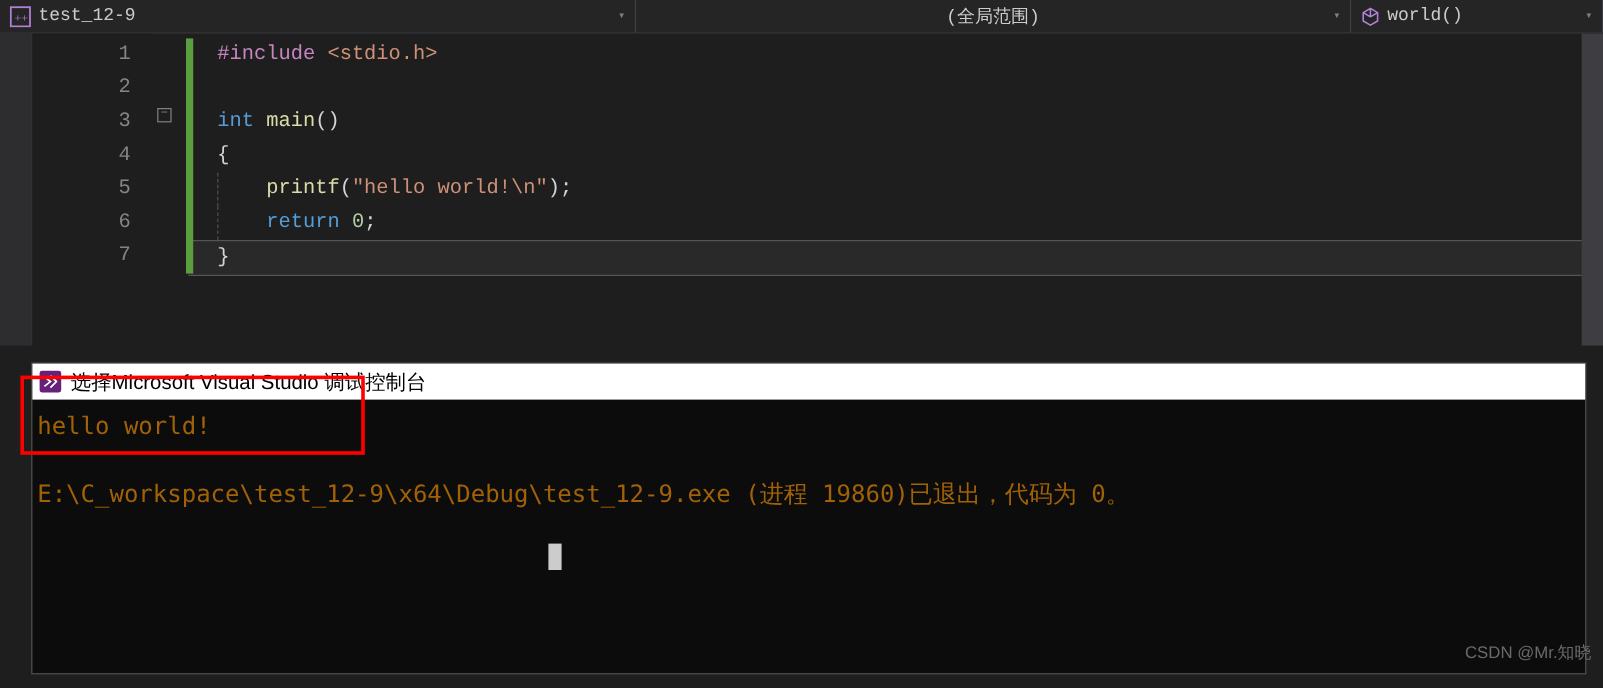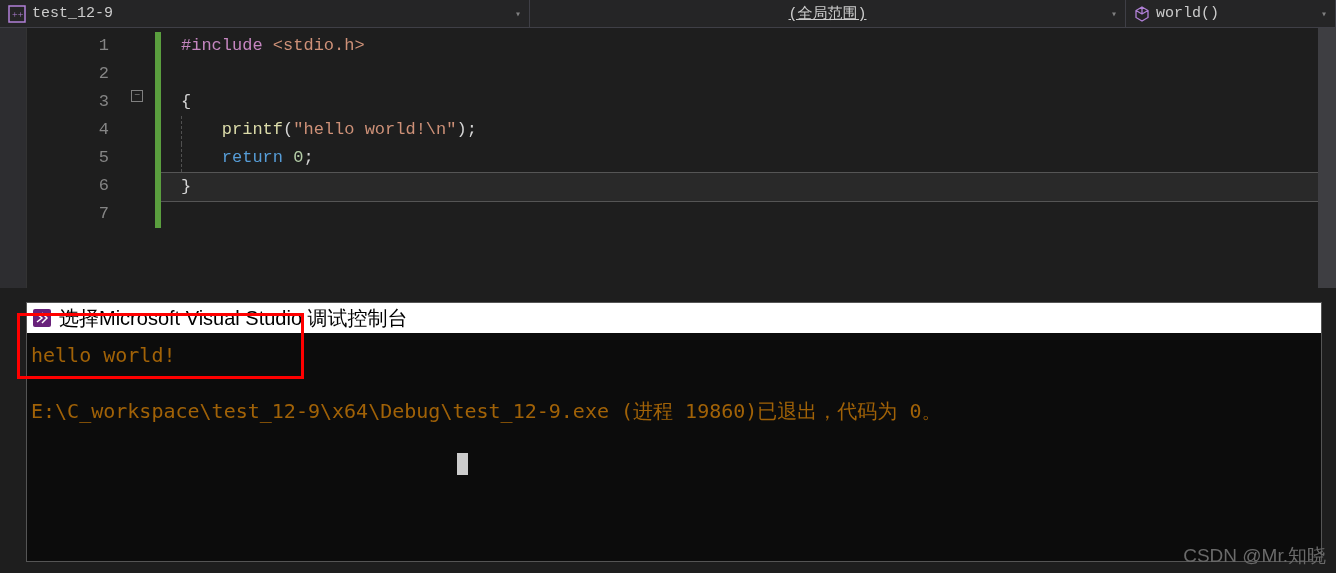--- a/index.html
+++ b/index.html
@@ -22,21 +22,21 @@
       display: flex;
       align-items: center;
       padding: 0 8px;
       border-right: 1px solid #3f3f46;
       background: #252526;
       color: #cccccc;
       font-size: 15px;
       cursor: pointer;
     }
     .dropdown-section.file { width: 530px; }
-    .dropdown-section.scope { width: 596px; justify-content: flex-end; position: relative; text-decoration: underline; }
+    .dropdown-section.scope { width: 596px; justify-content: flex-end; position: relative; }
     .dropdown-section.function { flex: 1; }
     .dropdown-section .label { flex: 1; }
     .dropdown-arrow {
       color: #808080;
       font-size: 10px;
       margin-left: 4px;
     }
     .file-icon {
       width: 18px;
       height: 18px;
@@ -150,21 +150,21 @@
       background: #0c0c0c;
       border: 1px solid #555;
     }
     .console-titlebar {
       background: #ffffff;
       height: 30px;
       display: flex;
       align-items: center;
       padding: 0 6px;
       font-family: "Microsoft YaHei", sans-serif;
-      font-size: 20px;
+      font-size: 17px;
       color: #000;
     }
     .console-icon {
       width: 18px;
       height: 18px;
       background: #68217a;
       margin-right: 8px;
       border-radius: 2px;
       position: relative;
       display: inline-flex;
@@ -202,23 +202,23 @@
       top: 313px;
       width: 287px;
       height: 66px;
       border: 3px solid #ff0000;
       z-index: 10;
       pointer-events: none;
     }
     .watermark {
       position: absolute;
       right: 10px;
-      bottom: 4px;
+      bottom: 20px;
       color: #6a6a6a;
-      font-size: 19px;
+      font-size: 14px;
       font-family: "Microsoft YaHei", sans-serif;
     }
   </style>
 </head>
 <body>
 
 <div class="top-bar">
   <div class="dropdown-section file">
     <span class="file-icon">
       <svg width="18" height="18" viewBox="0 0 18 18">
@@ -255,20 +255,21 @@
     <div class="gutter-line">6</div>
     <div class="gutter-line">7</div>
   </div>
   <div class="fold-gutter">
     <div class="fold-marker">−</div>
   </div>
   <div class="green-bar"></div>
   <div class="code-content">
     <div class="code-line"><span class="inc">#include</span> <span class="str">&lt;stdio.h&gt;</span></div>
     <div class="code-line"> </div>
+    <div class="code-line"><span class="kw">int</span> <span class="fn">main</span><span class="paren">()</span></div>
     <div class="code-line"><span class="brace">{</span></div>
     <div class="code-line"><span class="guide-line"></span>    <span class="fn">printf</span><span class="paren">(</span><span class="str">"hello world!\n"</span><span class="paren">);</span></div>
     <div class="code-line"><span class="guide-line"></span>    <span class="kw">return</span> <span class="num">0</span><span>;</span></div>
     <div class="code-line highlighted"><span class="brace">}</span></div>
   </div>
 </div>
 
 <div class="scrollbar-right"></div>
 
 <div class="console-window">

